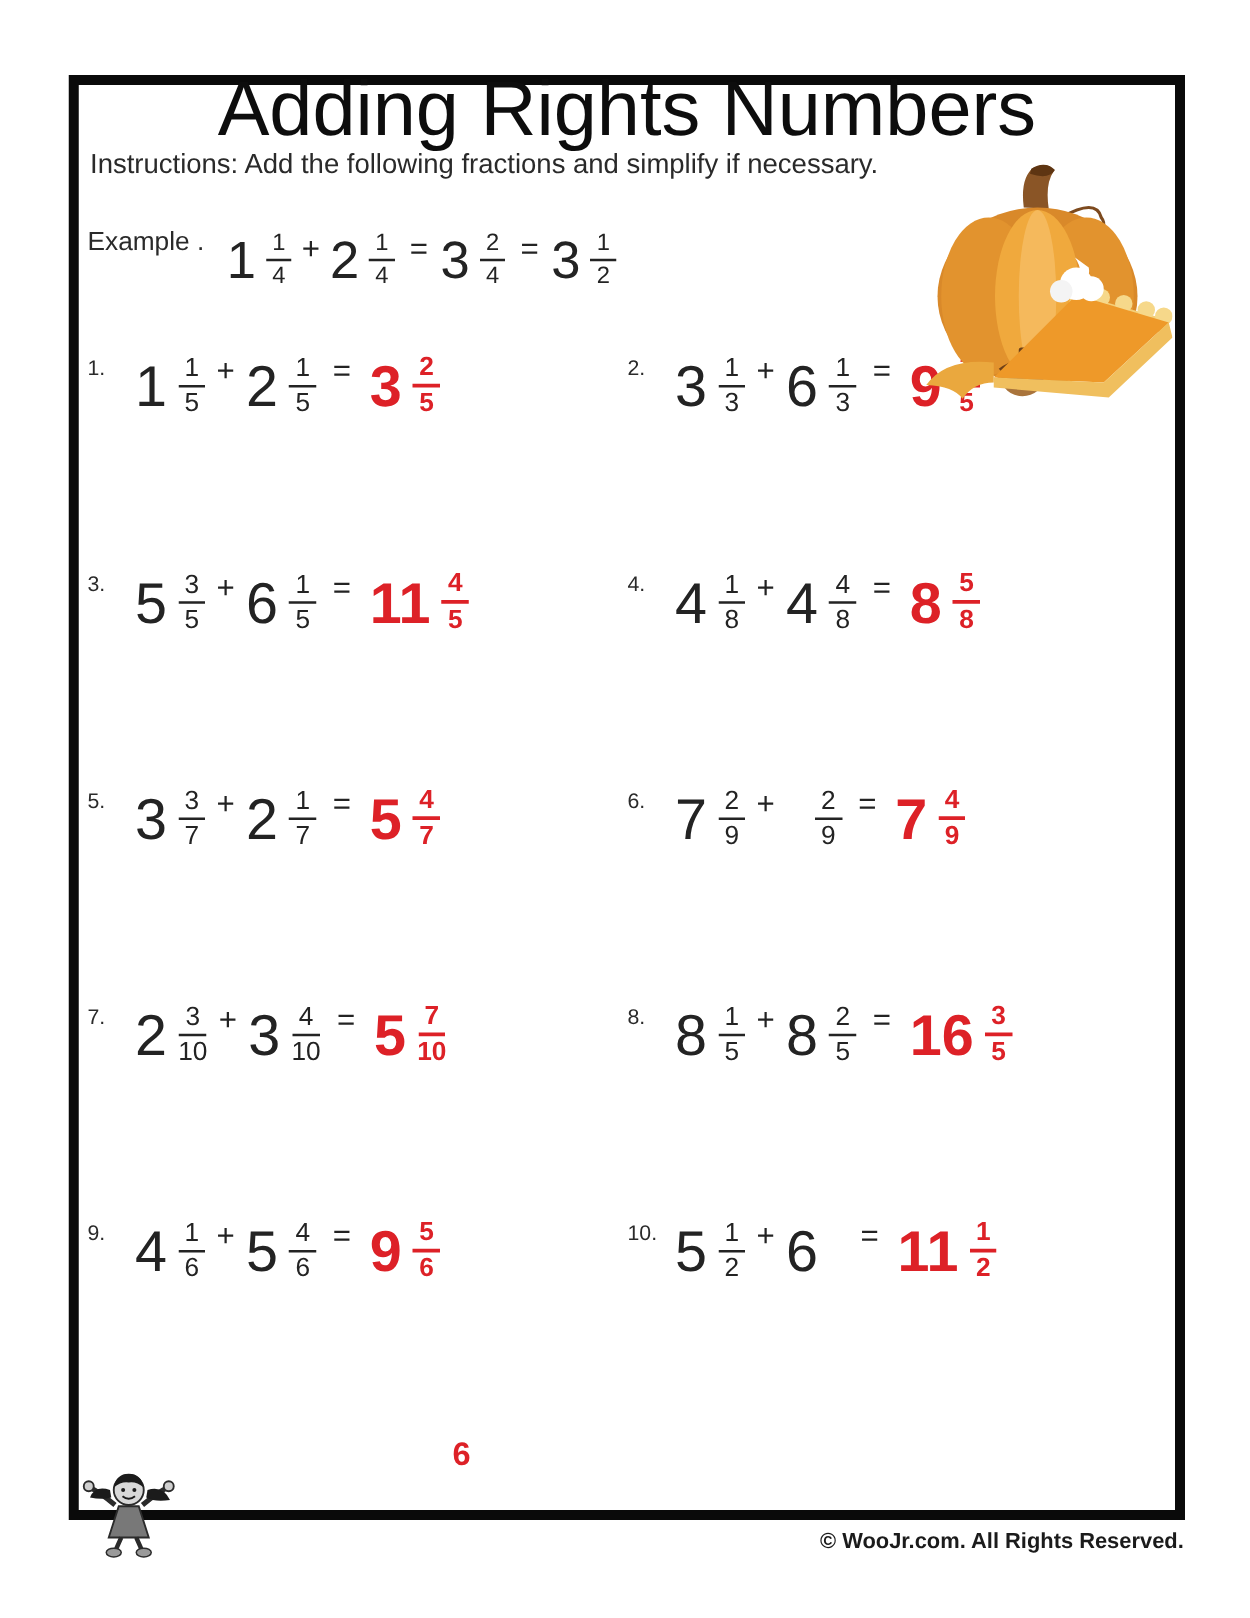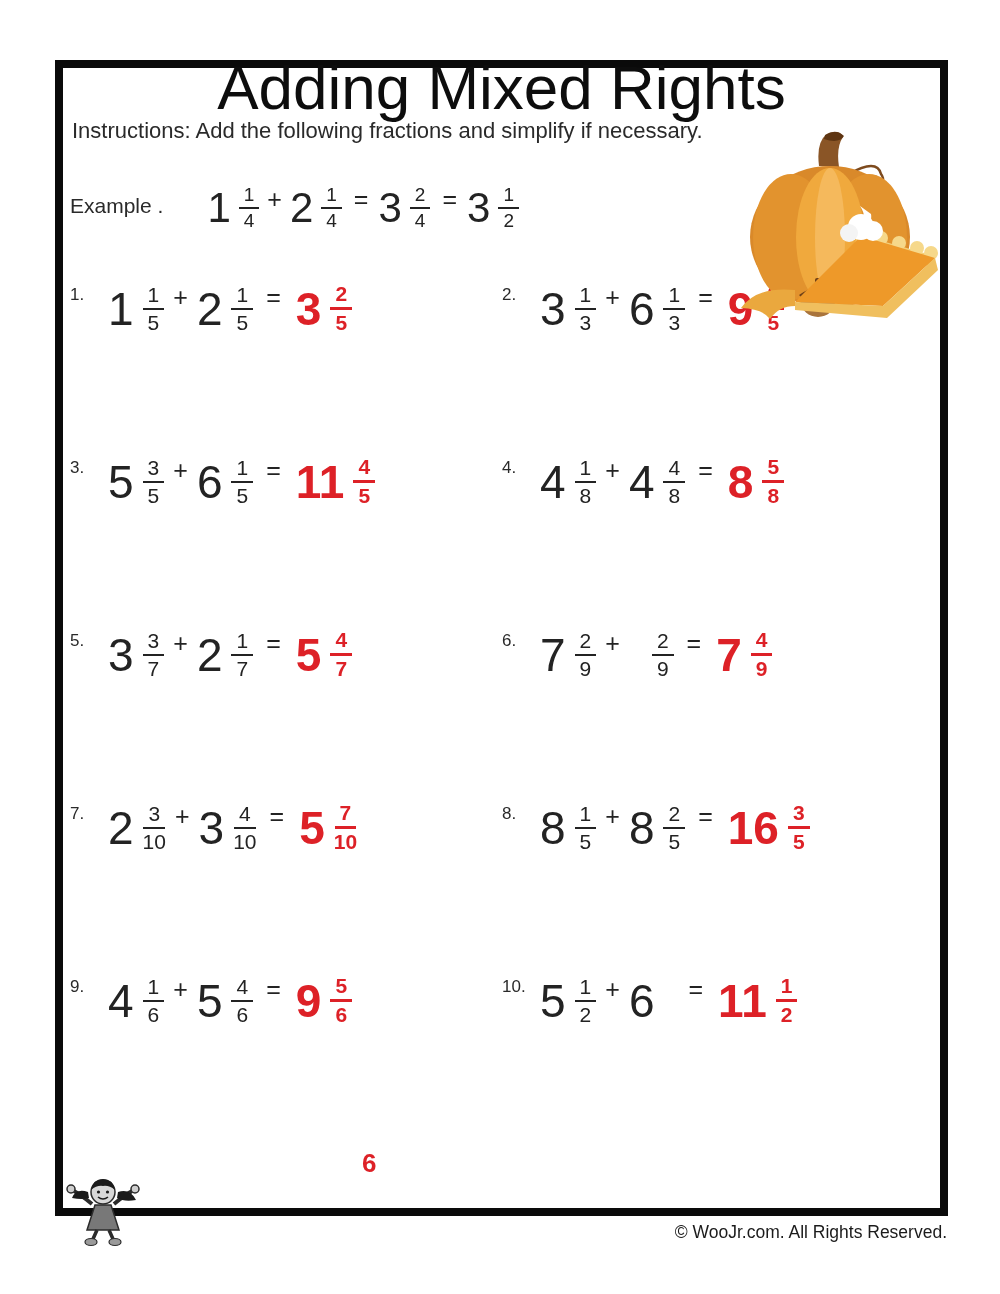--- a/index.html
+++ b/index.html
@@ -16,48 +16,48 @@
   .frac .fnum{padding:0 5px 1px;border-bottom:2.5px solid currentColor;}
   .frac .fden{padding-top:1px;}
   .op{font-size:25px;align-self:flex-start;margin-top:1px;}
   .eq{margin-left:4px;margin-right:2px;}
   .ans{color:var(--red,#dd2127);font-weight:700;margin-left:4px;}
   .ansfrac{color:var(--red,#dd2127);font-weight:700;}
   .ansfrac .fnum{border-bottom-width:3px;}
   .empty-whole{min-width:14px;}
   .ghost{visibility:hidden;min-width:12px;}
   
-  .example-row{position:absolute;left:70px;top:184px;display:flex;align-items:center;gap:26px;}
+  .example-row{position:absolute;left:70px;top:184px;display:flex;}
   .ex-label{font-size:21px;color:#2a2a2a;margin-right:18px;position:relative;top:-2px;}
   .ex-math .whole{font-size:42px;}
   .ex-math .frac{font-size:19px;}
   .ex-math{gap:8px;}
   
   .problems-grid{position:absolute;left:70px;top:282px;width:862px;display:grid;
                  grid-template-columns:432px 1fr;grid-auto-rows:173px;}
   .problem{display:flex;align-items:flex-start;}
   .plabel{font-size:17px;color:#2a2a2a;padding-top:3px;min-width:30px;margin-right:8px;}
   
   .challenge{position:absolute;left:70px;top:1078px;width:880px;font-size:21px;
              line-height:1.33;color:#2e2e2e;}
   .challenge-answer{position:absolute;left:362px;top:1148px;font-size:26px;font-weight:700;
                     color:var(--red,#dd2127);}
   
-  .copyright{position:absolute;right:53px;top:1222px;font-size:17.5px;color:#1b1b1b;}
+  .copyright{position:absolute;right:53px;top:1222px;font-size:17.5px;color:#1b1b1b;font-weight:bold;}
   .mascot{position:absolute;left:58px;top:1178px;z-index:2;}
   .pumpkin-art{position:absolute;left:733px;top:130px;z-index:1;}
 </style>
 </head>
 <body>
 
 <div class="page">
 
   <div class="frame"></div>
 
-  <div class="title">Adding Mixed Rights</div>
+  <div class="title">Adding Rights Numbers</div>
   <div class="instructions">Instructions: Add the following fractions and simplify if necessary.</div>
 
   <div class="pumpkin-art">
     <svg width="205" height="200" viewBox="0 0 205 200">
 
       <path d="M116,44 q28,-16 32,0 a9,9 0 1,1 -16,5 a6,6 0 1,0 10,-3" stroke="#7d4a1e" fill="none" stroke-width="2.5"></path>
 
       <path d="M86,36 q-3,-24 8,-32 q13,-5 16,3 q-7,10 -4,30 z" fill="#8a5526"></path>
       <path d="M92,5 q11,-7 19,1 q-5,8 -20,3 z" fill="#5e3512"></path>
 

